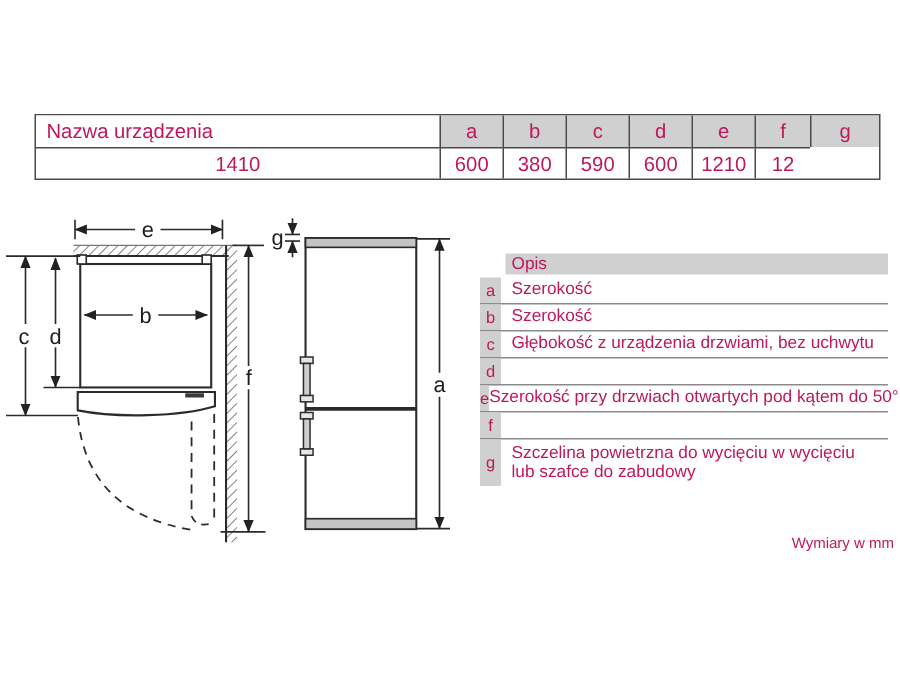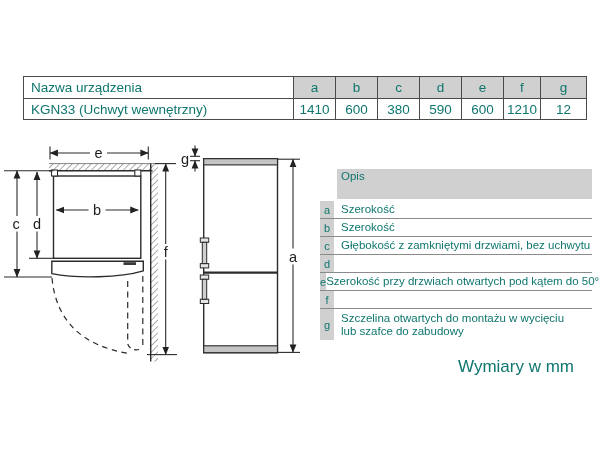--- a/index.html
+++ b/index.html
@@ -1,67 +1,66 @@
 <!DOCTYPE html>
 <html><head>
 <meta charset="utf-8">
 <style>
   html,body{margin:0;padding:0;background:#fff;}
   .page{position:relative;width:600px;height:450px;background:#fff;overflow:hidden;
-        font-family:"Liberation Sans","DejaVu Sans",sans-serif;color:#0f766e;}
+        font-family:"Liberation Sans","DejaVu Sans",sans-serif;color:#be185d;}
 
   
   .spec-table{position:absolute;left:23px;top:76px;display:grid;
       grid-template-columns:269px 42px 42px 42px 42px 42px 37px 46px;
       grid-auto-rows:21px;border:1px solid #4a4a4a;background:#fff;}
   .spec-cell{border-left:1px solid #4a4a4a;border-top:1px solid #4a4a4a;
       display:flex;align-items:center;justify-content:center;
       font-size:13.5px;line-height:21px;white-space:nowrap;}
   .spec-cell:nth-child(-n+8){border-top:none;}
   .spec-cell:nth-child(8n+1){border-left:none;}
   .spec-cell.head{background:#d0d0d0;}
   .spec-cell.name{justify-content:flex-start;padding-left:7px;background:#fff;}
 
   
   .legend{position:absolute;left:320px;top:169px;width:272px;font-size:11.5px;}
-  .legend-header{display:flex;height:30px;margin-bottom:2px;}
+  .legend-header{display:flex;height:14px;margin-bottom:2px;}
   .legend-header .spacer{width:17px;}
   .legend-header .bar{flex:1;background:#d0d0d0;padding-left:4px;
       line-height:14px;font-size:11.5px;}
   .legend-row{display:flex;align-items:stretch;border-bottom:1px solid #8a8a8a;
       min-height:17px;}
   .legend-row.last{border-bottom:none;}
   .legend-key{width:14px;background:#d0d0d0;display:flex;align-items:center;
       justify-content:center;font-size:11px;}
   .legend-gap{width:7px;}
   .legend-desc{display:flex;align-items:center;white-space:nowrap;line-height:13px;}
   .legend-desc.two-line{white-space:pre-line;padding:3px 0 2px 0;}
 
   
-  .dim-note{position:absolute;top:357px;right:26px;font-size:17px;}
+  .dim-note{position:absolute;top:357px;right:4px;font-size:10px;}
 
   
   .diagram{position:absolute;left:0;top:140px;}
   .diagram text{font-size:14.5px;fill:#1d1d1d;}
 </style>
 </head>
 <body>
 
 <div class="page">
 
   <div class="spec-table">
     <div class="spec-cell name">Nazwa urządzenia</div>
     <div class="spec-cell head">a</div>
     <div class="spec-cell head">b</div>
     <div class="spec-cell head">c</div>
     <div class="spec-cell head">d</div>
     <div class="spec-cell head">e</div>
     <div class="spec-cell head">f</div>
     <div class="spec-cell head">g</div>
-    <div class="spec-cell name">KGN33 (Uchwyt wewnętrzny)</div>
     <div class="spec-cell">1410</div>
     <div class="spec-cell">600</div>
     <div class="spec-cell">380</div>
     <div class="spec-cell">590</div>
     <div class="spec-cell">600</div>
     <div class="spec-cell">1210</div>
     <div class="spec-cell">12</div>
   </div>
 
   <svg class="diagram" width="310" height="240" viewBox="0 140 310 240">
@@ -184,38 +183,38 @@
       <div class="legend-desc">Szerokość</div>
     </div>
     <div class="legend-row">
       <div class="legend-key">b</div>
       <div class="legend-gap"></div>
       <div class="legend-desc">Szerokość</div>
     </div>
     <div class="legend-row">
       <div class="legend-key">c</div>
       <div class="legend-gap"></div>
-      <div class="legend-desc">Głębokość z zamkniętymi drzwiami, bez uchwytu</div>
+      <div class="legend-desc">Głębokość z urządzenia drzwiami, bez uchwytu</div>
     </div>
     <div class="legend-row">
       <div class="legend-key">d</div>
       <div class="legend-gap"></div>
     </div>
     <div class="legend-row">
       <div class="legend-key">e</div>
       <div class="legend-gap"></div>
       <div class="legend-desc">Szerokość przy drzwiach otwartych pod kątem do 50°</div>
     </div>
     <div class="legend-row">
       <div class="legend-key">f</div>
       <div class="legend-gap"></div>
     </div>
     <div class="legend-row last">
       <div class="legend-key">g</div>
       <div class="legend-gap"></div>
-      <div class="legend-desc two-line">Szczelina otwartych do montażu w wycięciu
+      <div class="legend-desc two-line">Szczelina powietrzna do wycięciu w wycięciu
 lub szafce do zabudowy</div>
     </div>
   </div>
 
   <div class="dim-note">Wymiary w mm</div>
 
 </div>
 
 </body></html>

